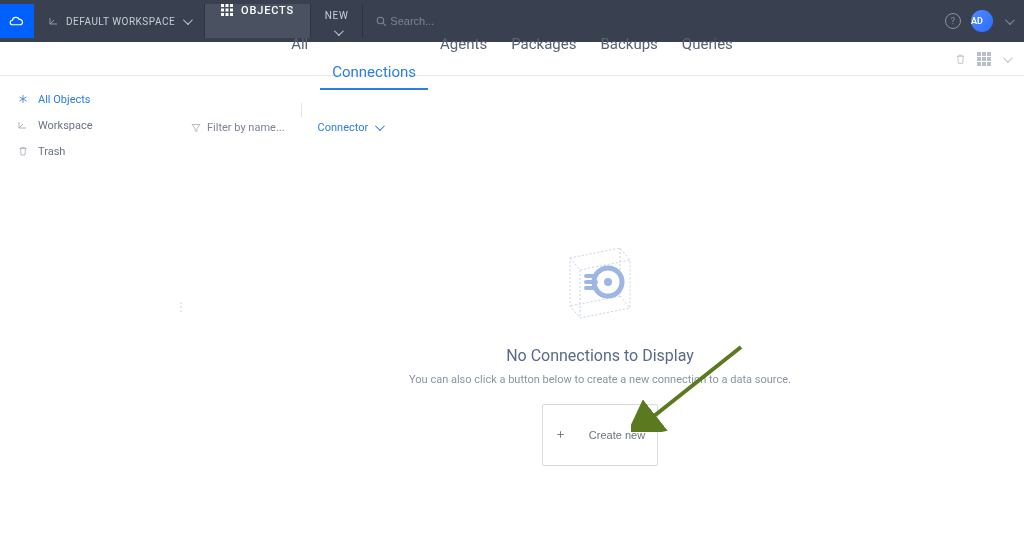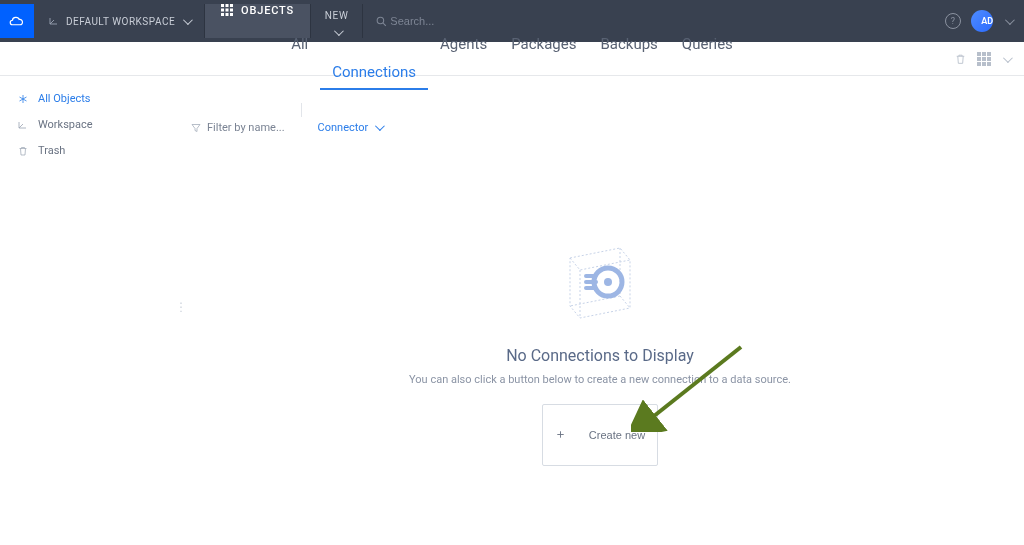--- a/index.html
+++ b/index.html
@@ -9,34 +9,34 @@
     .topbar { display: flex; align-items: center; height: 42px; background: #394150; color: #c8cdd6; }
     .logo-cell { width: 34px; height: 34px; background: #0061ff; display: flex; align-items: center; justify-content: center; }
     .workspace-btn { display: flex; align-items: center; gap: 6px; padding: 0 14px; height: 34px; font-size: 10px; letter-spacing: 0.5px; color: #c8cdd6; border-right: 1px solid #2d3441; cursor: pointer; }
     .objects-btn { display: flex; gap: 8px; padding: 0 16px; height: 34px; background: #4a5262; color: #fff; font-size: 11px; letter-spacing: 0.8px; font-weight: 500; border-right: 1px solid #2d3441; cursor: pointer; }
     .new-btn { display: flex; align-items: center; gap: 6px; padding: 0 14px; height: 34px; font-size: 10px; letter-spacing: 0.6px; color: #c8cdd6; border-right: 1px solid #2d3441; cursor: pointer; flex-direction: column; }
     .search-wrap { display: flex; align-items: center; gap: 2px; padding: 0 12px; flex: 1; }
     .search-input { background: transparent; border: none; outline: none; color: #aab1bd; font-size: 11px; width: 200px; }
     .search-input::placeholder { color: #7d8594; }
     .topbar-right { display: flex; align-items: center; gap: 10px; padding-right: 12px; }
     .help-icon { width: 16px; height: 16px; border: 1.2px solid #8b92a0; border-radius: 50%; display: flex; align-items: center; justify-content: center; font-size: 9px; color: #8b92a0; cursor: pointer; }
-    .avatar { width: 22px; height: 22px; border-radius: 50%; background: linear-gradient(135deg,#4f8cff,#2b6bff); color: #fff; display: flex; align-items: center; justify-content: flex-end; font-size: 9px; font-weight: 600; cursor: pointer; }
+    .avatar { width: 22px; height: 22px; border-radius: 50%; background: linear-gradient(135deg,#4f8cff,#2b6bff); color: #fff; display: flex; align-items: center; justify-content: flex-start; font-size: 9px; font-weight: 600; cursor: pointer; }
 
     
     .tabsrow { display: flex; align-items: center; height: 34px; border-bottom: 1px solid #e6e8eb; position: relative; }
     .tabs { display: flex; gap: 0; margin: 0 auto; }
     .tab { padding: 0 12px; height: 34px; display: flex; align-items: center; font-size: 15px; color: #596273; cursor: pointer; border-bottom: 2px solid transparent; }
     .tab.active { color: #2b7de9; border-bottom-color: #2b7de9; margin-top: 28px; }
     .tabsrow-right { position: absolute; right: 14px; display: flex; align-items: center; gap: 10px; }
     .trash-icon-sm, .grid-icon-sm { color: #b7bfcb; cursor: pointer; }
 
     
     .body { display: flex; height: calc(545px - 34px - 34px); }
     .sidebar { width: 176px; border-right: 0; padding: 10px 0; }
-    .sb-item { display: flex; gap: 8px; padding: 6px 16px; font-size: 11px; color: #6a7383; cursor: pointer; }
+    .sb-item { display: flex; align-items: center; gap: 8px; padding: 6px 16px; font-size: 11px; color: #6a7383; cursor: pointer; }
     .sb-item.active { color: #2b7de9; }
     .sb-icon { width: 14px; height: 14px; display: flex; align-items: center; justify-content: center; color: inherit; flex-shrink: 0; }
 
     .main { flex: 1; display: flex; flex-direction: column; }
     .filterbar { display: flex; align-items: center; gap: 12px; padding: 10px 14px 8px; font-size: 11px; color: #7b8494; }
     .filterbtn { display: flex; align-items: center; gap: 5px; cursor: pointer; margin-top: 35px; }
     .divider-v { width: 1px; height: 14px; background: #e2e5ea; margin: 0 4px; }
 
     .drag-handle { position: absolute; left: 175px; top: 300px; color: #cdd3dc; font-size: 12px; cursor: col-resize; letter-spacing: -2px; }
 

